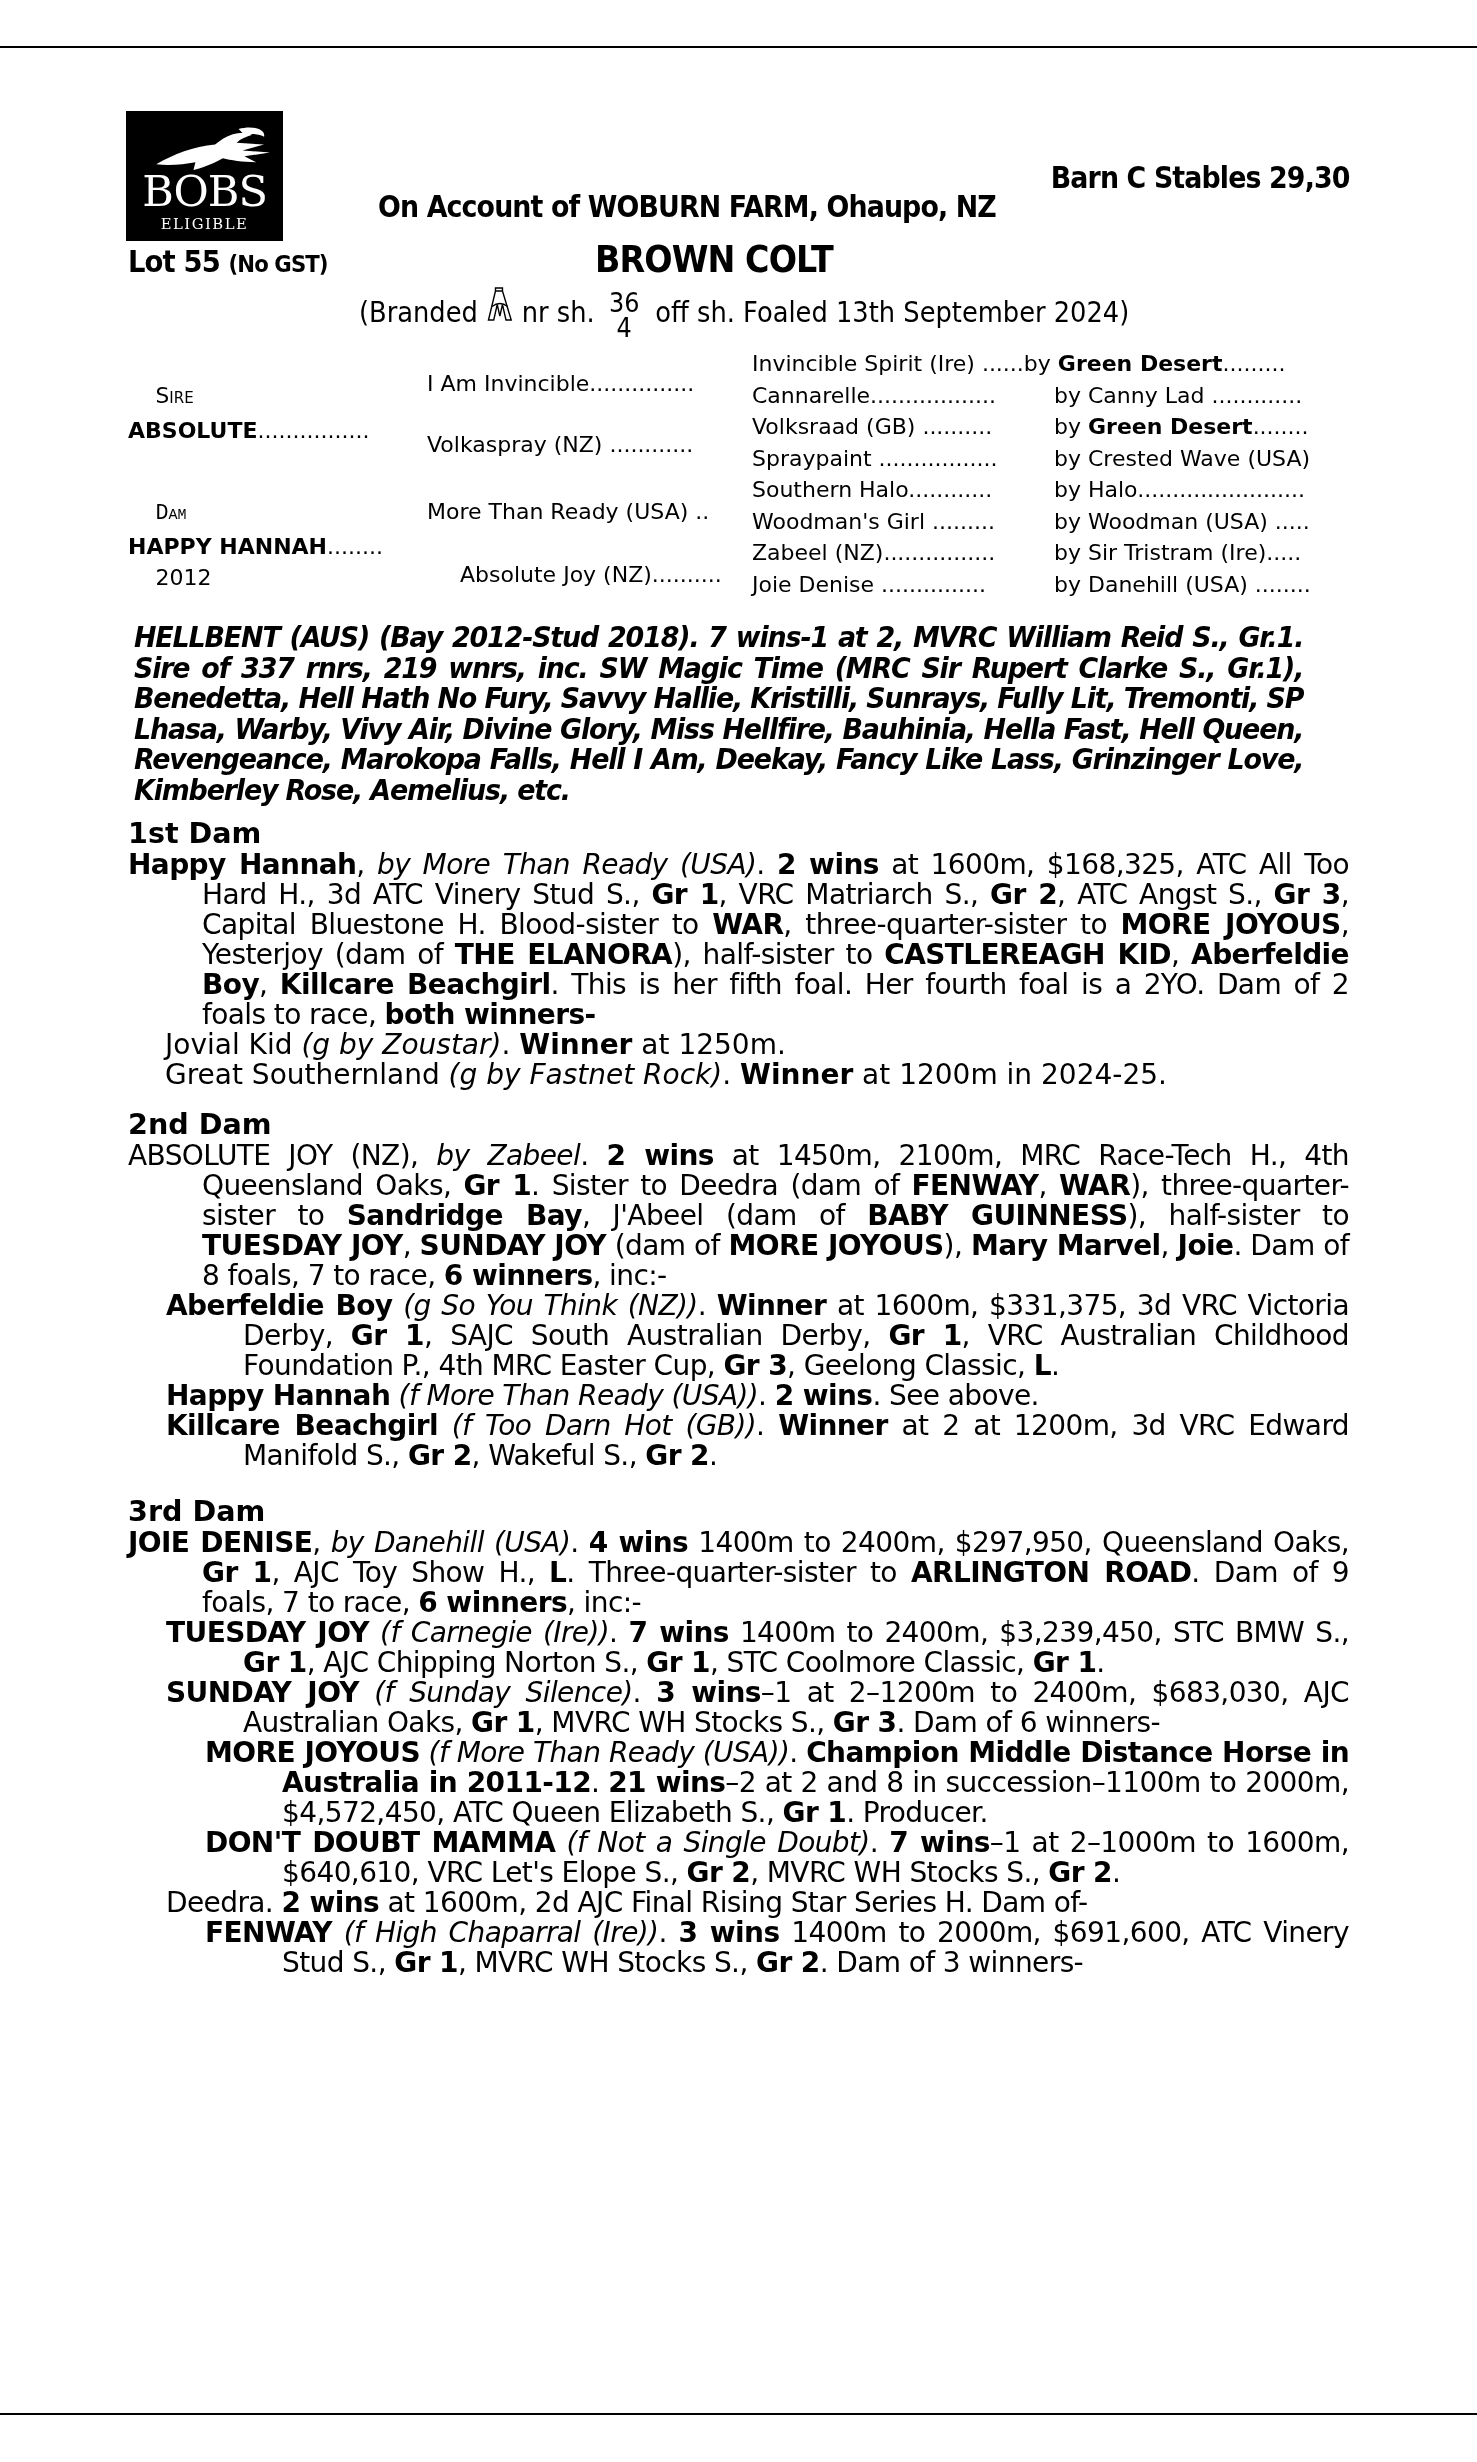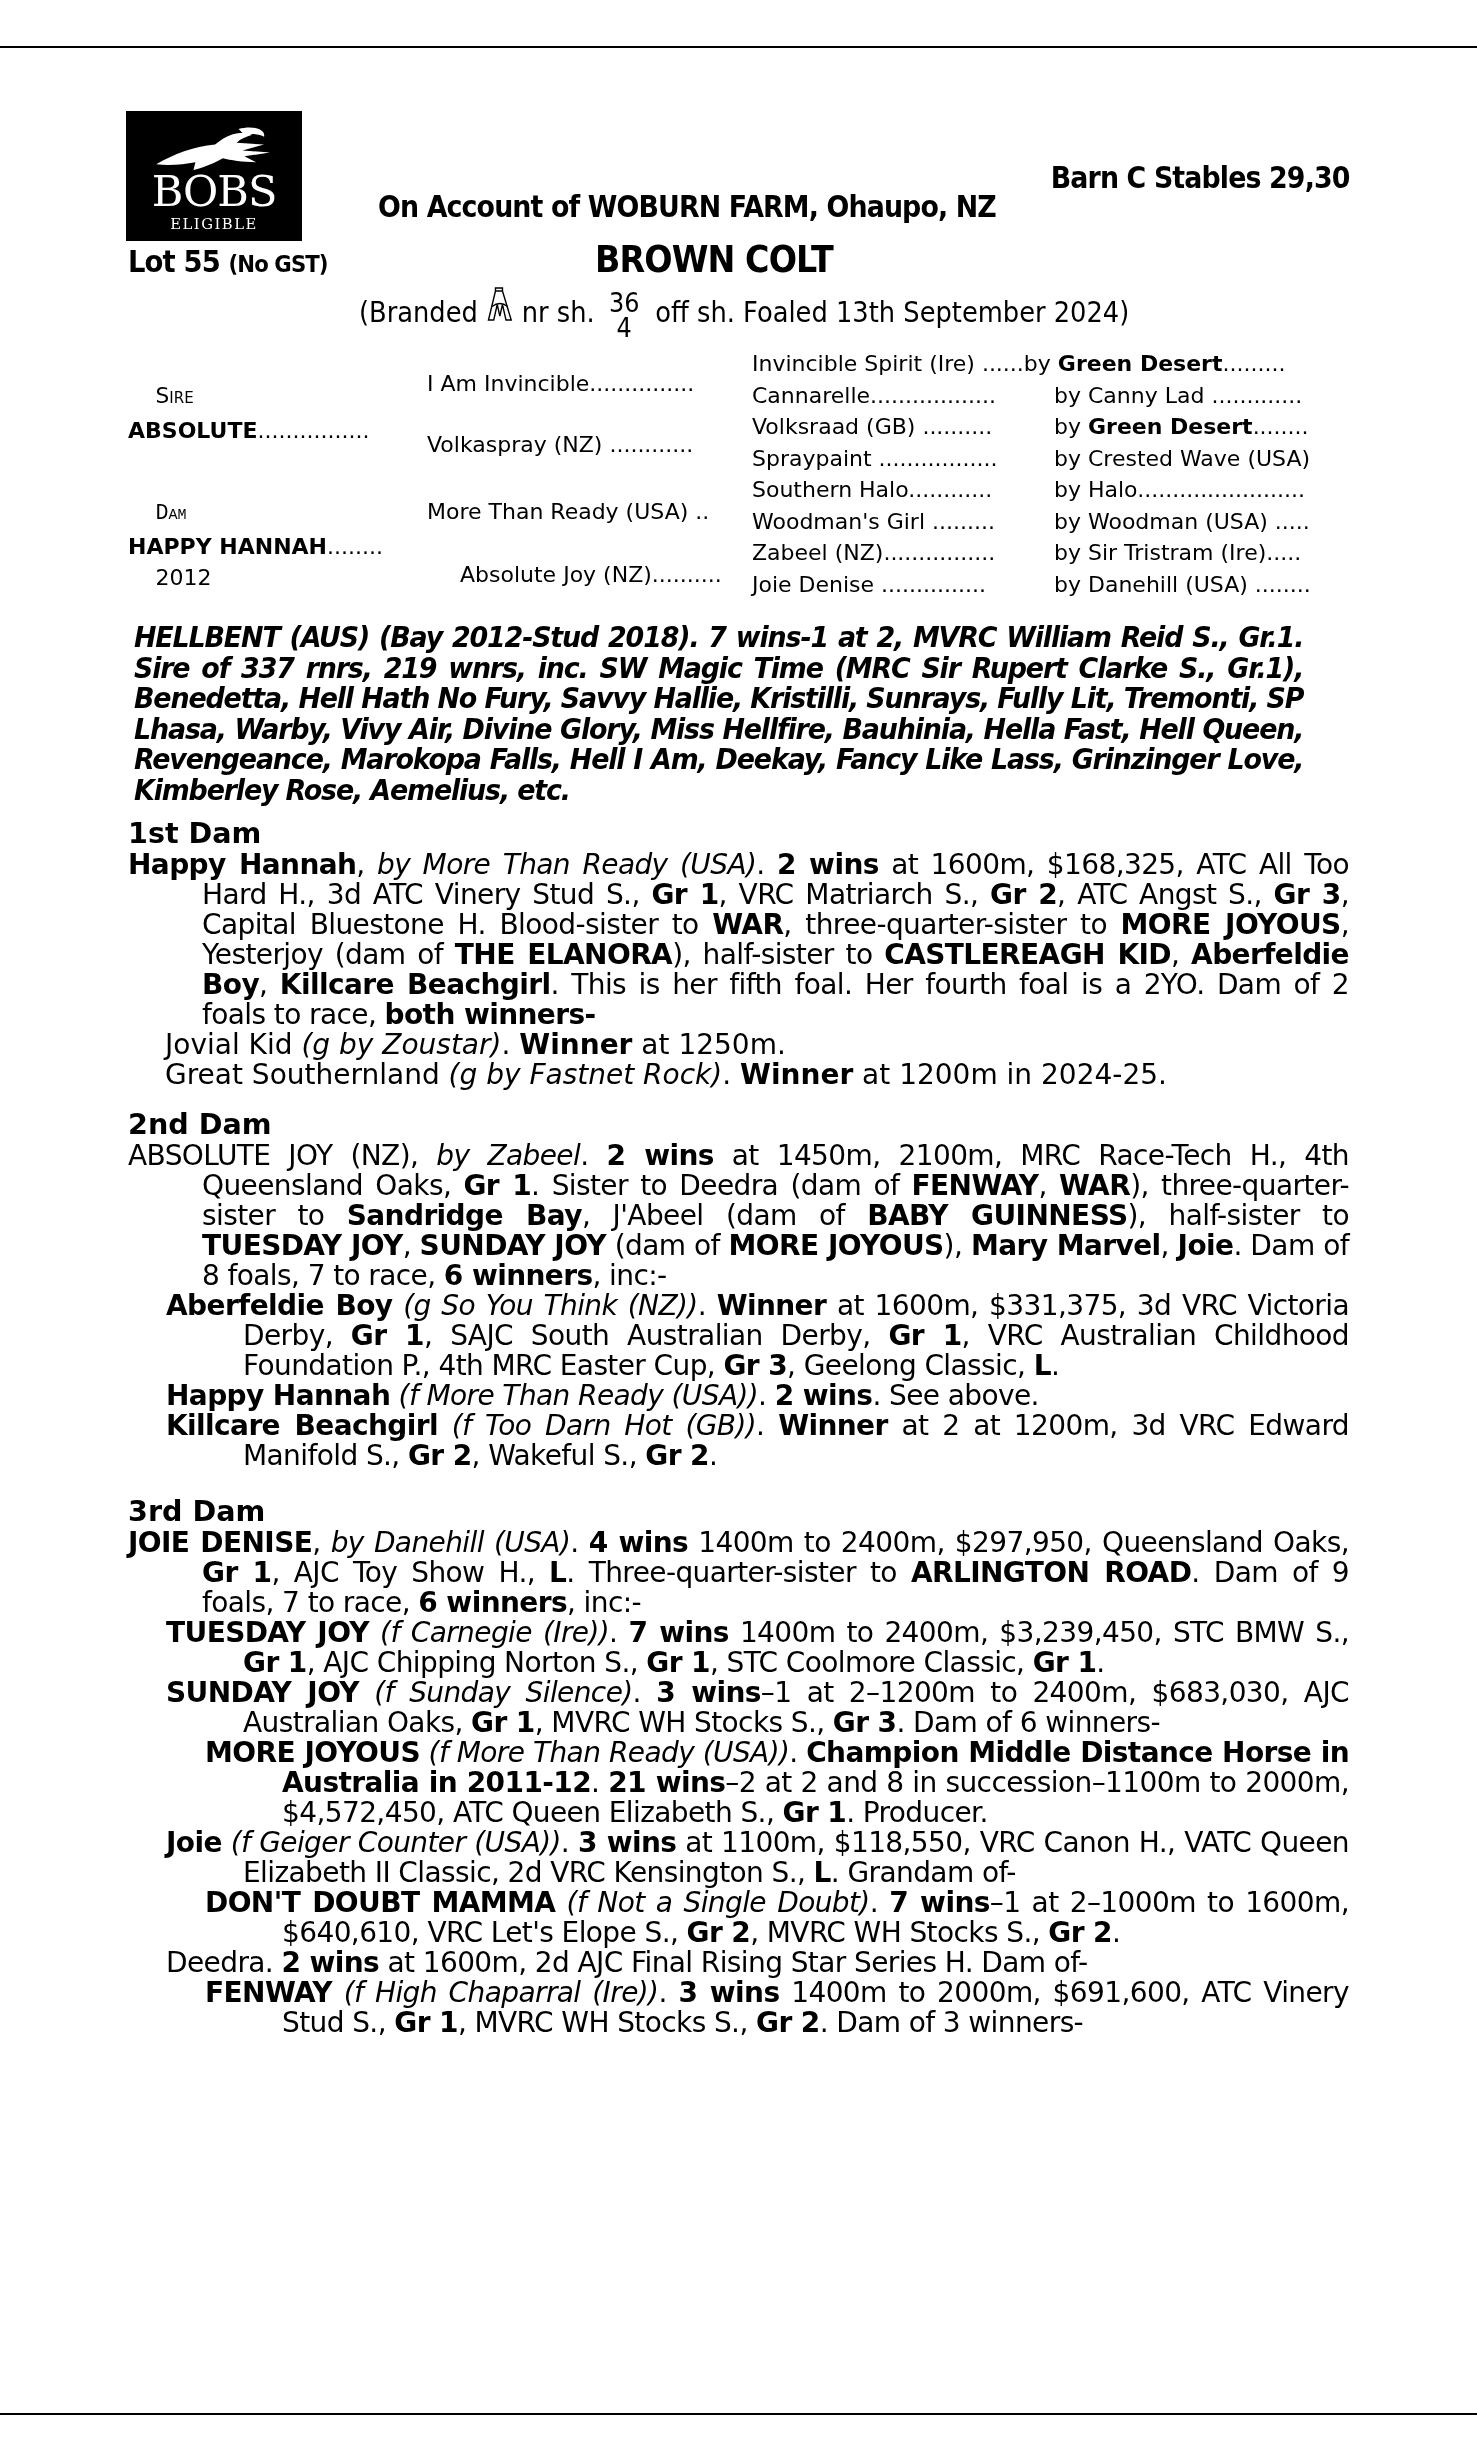--- a/index.html
+++ b/index.html
@@ -5,21 +5,21 @@
   html, body { margin: 0; padding: 0; background: #ffffff; }
   body {
     width: 1478px; height: 2463px; position: relative; overflow: hidden;
     font-family: "DejaVu Sans", sans-serif; color: #000;
   }
   .rule { position: absolute; left: 0; width: 1478px; height: 2px; background: #000; }
   .rule.top { top: 46px; }
   .rule.bottom { top: 2413px; }
 
   .logo {
-    position: absolute; left: 126px; top: 111px; width: 176px; height: 130px;
+    position: absolute; left: 126px; top: 111px; width: 157px; height: 130px;
     background: #000; color: #fff; text-align: center;
   }
   .logo svg { position: absolute; left: 27.6px; top: 13.8px; }
   .logo .bobs {
     position: absolute; left: 0; right: 0; top: 59px;
     font-family: "DejaVu Serif", serif; font-size: 43px; line-height: 43px; letter-spacing: -1px;
   }
   .logo .elig {
     position: absolute; left: 0; right: 0; top: 104px;
     font-family: "DejaVu Serif", serif; font-size: 14.8px; letter-spacing: 1.5px;
@@ -131,20 +131,19 @@
   <div class="para in0 tight"><span>ABSOLUTE JOY (NZ)</span>, <span class="i">by Zabeel</span>. <span class="b">2 wins</span><span> at 1450m, 2100m, MRC Race-Tech H., 4th Queensland Oaks, </span><span class="b">Gr 1</span><span>. Sister to Deedra (dam of </span><span class="b">FENWAY</span>, <span class="b">WAR</span><span>), three-quarter-sister to </span><span class="b">Sandridge Bay</span><span>, J'Abeel (dam of </span><span class="b">BABY GUINNESS</span><span>), half-sister to </span><span class="b">TUESDAY JOY</span>, <span class="b">SUNDAY JOY</span><span> (dam of </span><span class="b">MORE JOYOUS</span>), <span class="b">Mary Marvel</span>, <span class="b">Joie</span><span>. Dam of 8 foals, 7 to race, </span><span class="b">6 winners</span><span>, inc:-</span></div>
   <div class="para l1 tight"><span class="b">Aberfeldie Boy</span> <span class="i">(g So You Think (NZ))</span>. <span class="b">Winner</span><span> at 1600m, $331,375, 3d VRC Victoria Derby, </span><span class="b">Gr 1</span><span>, SAJC South Australian Derby, </span><span class="b">Gr 1</span><span>, VRC Australian Childhood Foundation P., 4th MRC Easter Cup, </span><span class="b">Gr 3</span><span>, Geelong Classic, </span><span class="b">L</span><span>.</span></div>
   <div class="para l1 tight"><span class="b">Happy Hannah</span> <span class="i">(f More Than Ready (USA))</span>. <span class="b">2 wins</span><span>. See above.</span></div>
   <div class="para l1 tight"><span class="b">Killcare Beachgirl</span> <span class="i">(f Too Darn Hot (GB))</span>. <span class="b">Winner</span><span> at 2 at 1200m, 3d VRC Edward Manifold S., </span><span class="b">Gr 2</span><span>, Wakeful S., </span><span class="b">Gr 2</span><span>.</span></div>
 
   <div class="hd" style="margin-top:25.6px;">3rd Dam</div>
   <div class="para in0 tight"><span class="b">JOIE DENISE</span>, <span class="i">by Danehill (USA)</span>. <span class="b">4 wins</span><span> 1400m to 2400m, $297,950, Queensland Oaks, </span><span class="b">Gr 1</span><span>, AJC Toy Show H., </span><span class="b">L</span><span>. Three-quarter-sister to </span><span class="b">ARLINGTON ROAD</span><span>. Dam of 9 foals, 7 to race, </span><span class="b">6 winners</span><span>, inc:-</span></div>
   <div class="para l1 tight"><span class="b">TUESDAY JOY</span> <span class="i">(f Carnegie (Ire))</span>. <span class="b">7 wins</span><span> 1400m to 2400m, $3,239,450, STC BMW S., </span><span class="b">Gr 1</span><span>, AJC Chipping Norton S., </span><span class="b">Gr 1</span><span>, STC Coolmore Classic, </span><span class="b">Gr 1</span><span>.</span></div>
   <div class="para l1 tight"><span class="b">SUNDAY JOY</span> <span class="i">(f Sunday Silence)</span>. <span class="b">3 wins</span><span>–1 at 2–1200m to 2400m, $683,030, AJC Australian Oaks, </span><span class="b">Gr 1</span><span>, MVRC WH Stocks S., </span><span class="b">Gr 3</span><span>. Dam of 6 winners-</span></div>
   <div class="para l2 tight"><span class="b">MORE JOYOUS</span> <span class="i">(f More Than Ready (USA))</span>. <span class="b">Champion Middle Distance Horse in Australia in 2011-12</span>. <span class="b">21 wins</span><span>–2 at 2 and 8 in succession–1100m to 2000m, $4,572,450, ATC Queen Elizabeth S., </span><span class="b">Gr 1</span><span>. Producer.</span></div>
-  <div class="para l1 tight"><span class="b">Joie</span> <span class="i">(f Geiger Counter (USA))</span>. <span class="b">3 wins</span><span> at 1100m, $118,550, VRC Canon H., VATC Queen Elizabeth II Classic, 2d VRC Kensington S., </span><span class="b">L</span><span>. Grandam of-</span></div>
   <div class="para l2 tight"><span class="b">DON'T DOUBT MAMMA</span> <span class="i">(f Not a Single Doubt)</span>. <span class="b">7 wins</span><span>–1 at 2–1000m to 1600m, $640,610, VRC Let's Elope S., </span><span class="b">Gr 2</span><span>, MVRC WH Stocks S., </span><span class="b">Gr 2</span><span>.</span></div>
   <div class="para l1 tight"><span>Deedra. </span><span class="b">2 wins</span><span> at 1600m, 2d AJC Final Rising Star Series H. Dam of-</span></div>
   <div class="para l2 tight"><span class="b">FENWAY</span> <span class="i">(f High Chaparral (Ire))</span>. <span class="b">3 wins</span><span> 1400m to 2000m, $691,600, ATC Vinery Stud S., </span><span class="b">Gr 1</span><span>, MVRC WH Stocks S., </span><span class="b">Gr 2</span><span>. Dam of 3 winners-</span></div>
 </div>
 
 <div class="rule bottom"></div>
 
 
 </body></html>

